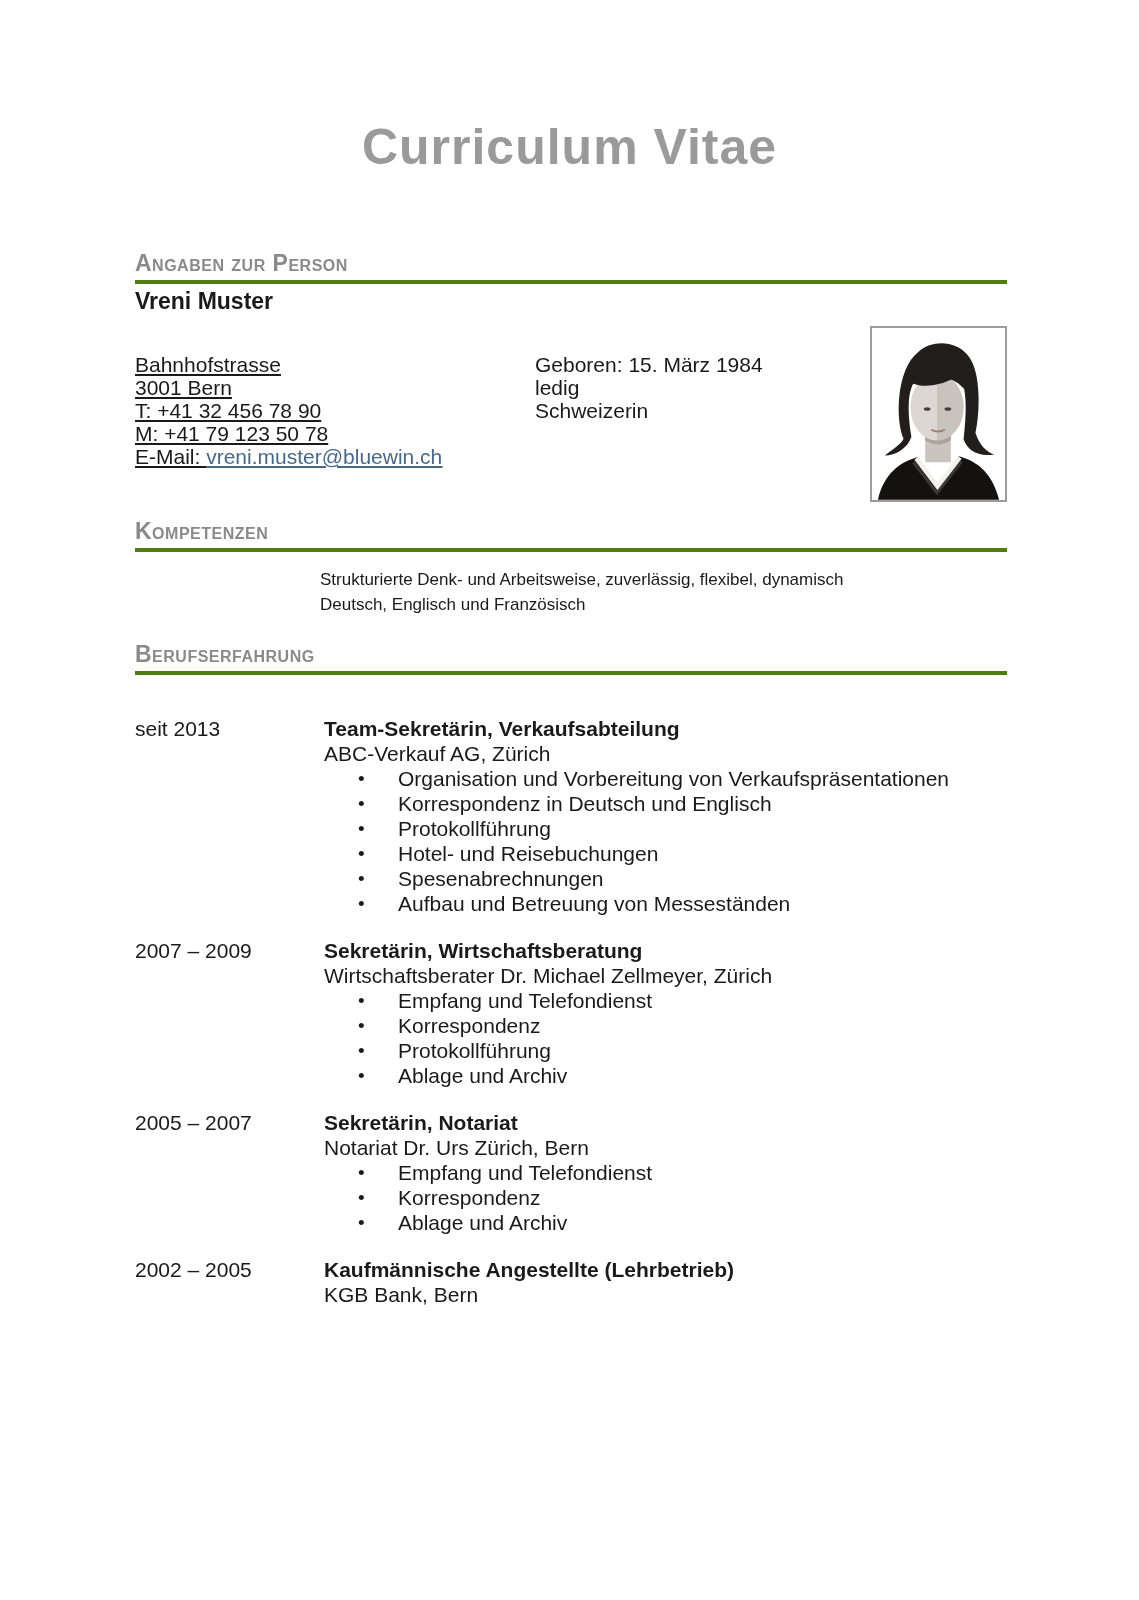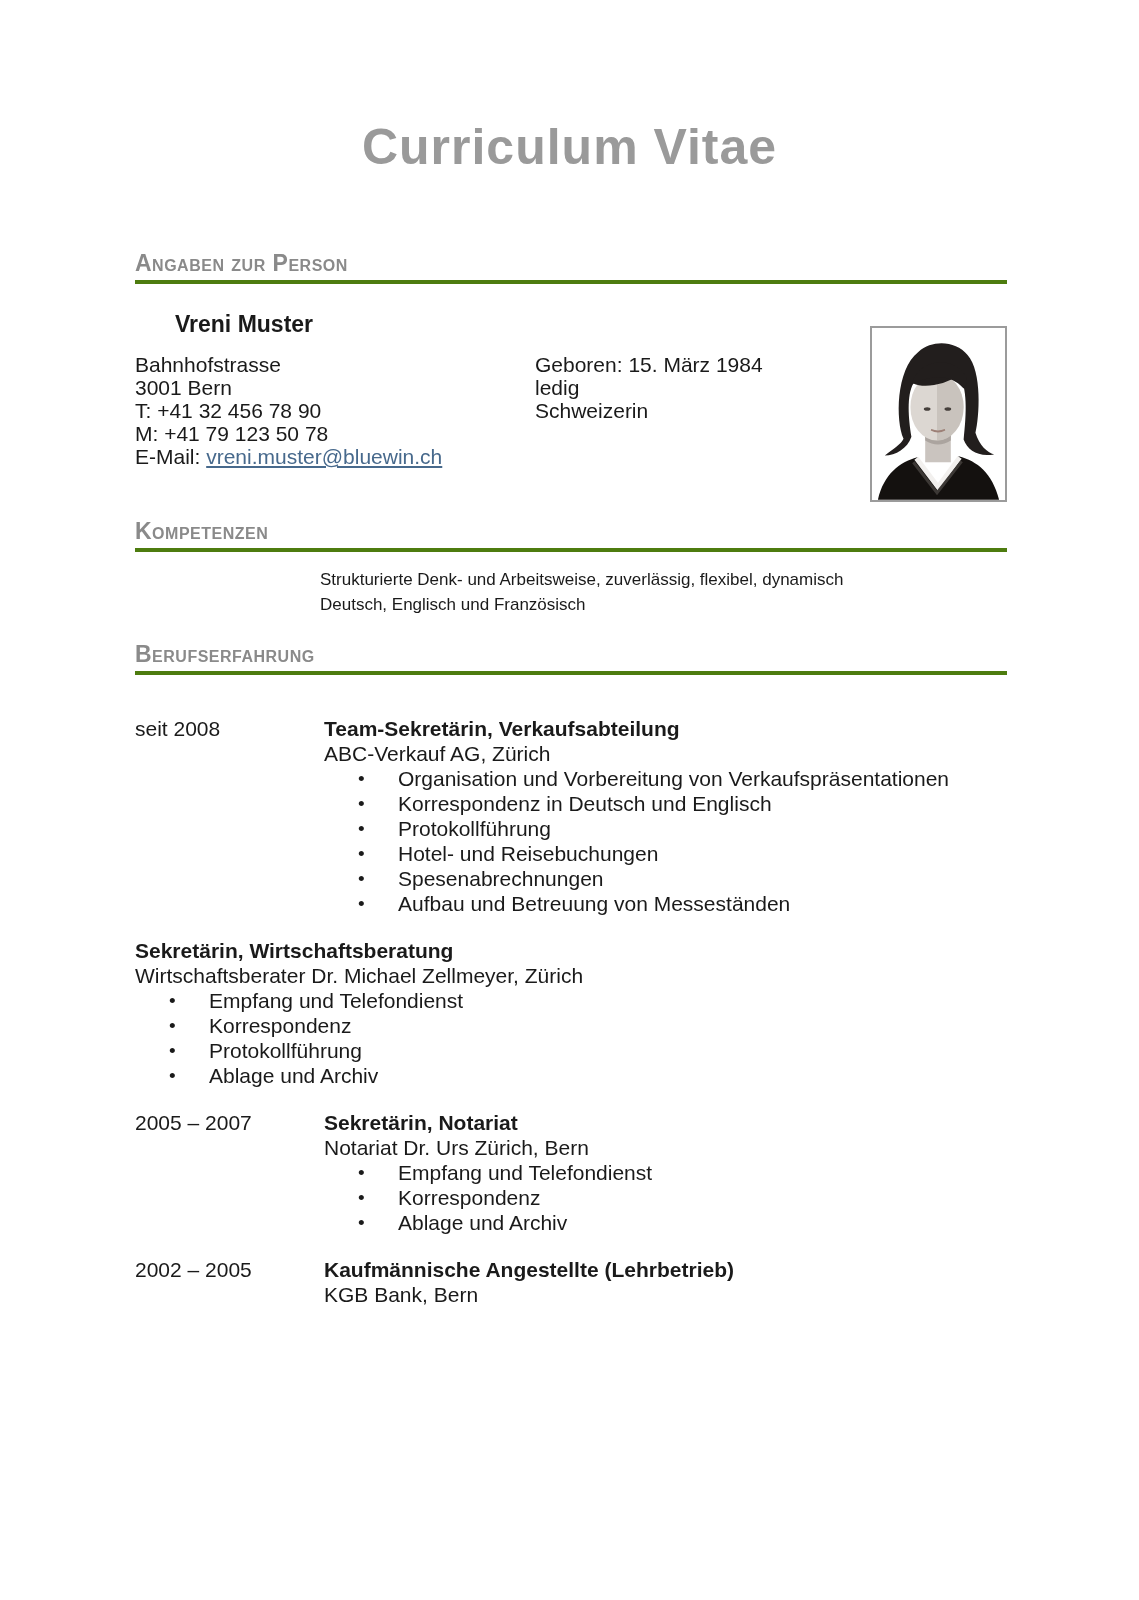--- a/index.html
+++ b/index.html
@@ -38,30 +38,30 @@
     color: #8a8a8a;
     border-bottom: 4px solid #4d7c0f;
     padding-bottom: 3px;
   }
   .heading-person   { top: 250px; }
   .heading-komp     { top: 518px; }
   .heading-beruf    { top: 641px; }
 
   .person-name {
     position: absolute;
-    top: 311px; left: 135px;
+    top: 288px; left: 135px;
     font-size: 23px;
     font-weight: bold;
-    margin-left: 40px;
   }
   .contact-col {
     position: absolute;
     top: 353px; left: 135px;
     font-size: 21px;
     line-height: 23px;
+    text-decoration: underline;
   }
   .detail-col {
     position: absolute;
     top: 353px; left: 535px;
     font-size: 21px;
     line-height: 23px;
   }
   .email-link {
     color: #47698c;
     text-decoration: underline;
@@ -187,21 +187,21 @@
   <div class="komp-text">
     <div>Strukturierte Denk- und Arbeitsweise, zuverlässig, flexibel, dynamisch</div>
     <div>Deutsch, Englisch und Französisch</div>
   </div>
 
   <div class="section-heading heading-beruf">Berufserfahrung</div>
 
   <div class="jobs">
 
     <div class="job">
-      <div class="job-period">seit 2008</div>
+      <div class="job-period">seit 2013</div>
       <div class="job-body">
         <div class="job-title">Team-Sekretärin, Verkaufsabteilung</div>
         <div class="job-company">ABC-Verkauf AG, Zürich</div>
         <div class="bullet-row">
             <span class="b-dot">•</span>
             <span class="b-text">Organisation und Vorbereitung von Verkaufspräsentationen</span>
           </div>
         <div class="bullet-row">
             <span class="b-dot">•</span>
             <span class="b-text">Korrespondenz in Deutsch und Englisch</span>
@@ -219,20 +219,21 @@
             <span class="b-text">Spesenabrechnungen</span>
           </div>
         <div class="bullet-row">
             <span class="b-dot">•</span>
             <span class="b-text">Aufbau und Betreuung von Messeständen</span>
           </div>
       </div>
     </div>
 
     <div class="job">
+      <div class="job-period">2007 – 2009</div>
       <div class="job-body">
         <div class="job-title">Sekretärin, Wirtschaftsberatung</div>
         <div class="job-company">Wirtschaftsberater Dr. Michael Zellmeyer, Zürich</div>
         <div class="bullet-row">
             <span class="b-dot">•</span>
             <span class="b-text">Empfang und Telefondienst</span>
           </div>
         <div class="bullet-row">
             <span class="b-dot">•</span>
             <span class="b-text">Korrespondenz</span>

